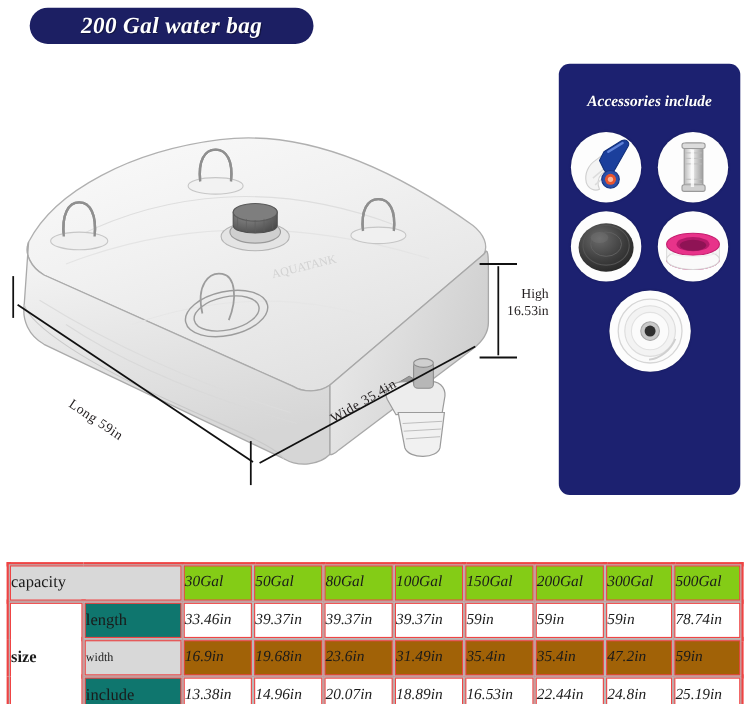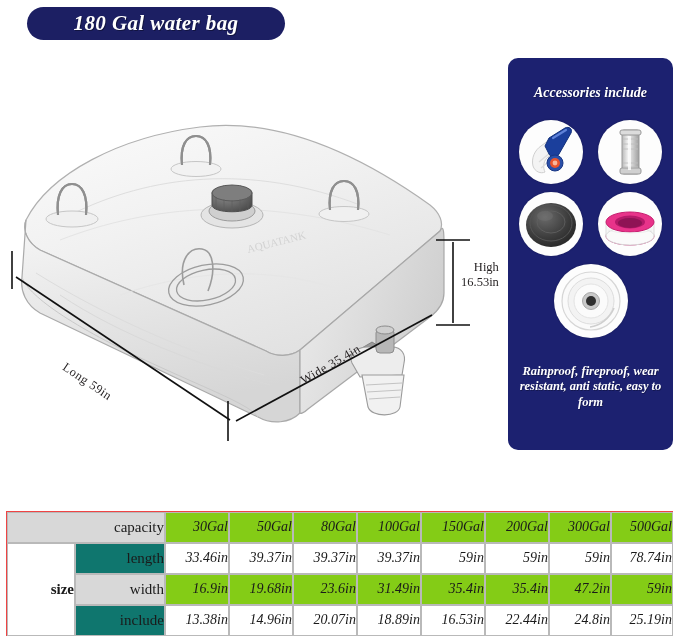--- a/index.html
+++ b/index.html
@@ -148,63 +148,63 @@
     top: 511px;
     width: 666px;
   }
   table#spec-table {
     border-collapse: collapse;
     width: 666px;
     table-layout: fixed;
     font-family: "Liberation Serif", serif;
   }
   table#spec-table td {
-    border: 1px solid #ef4444;
+    border: 4px solid #ef4444;
     outline: 1px solid #b9b9b9;
     outline-offset: -1px;
-    text-align: right;
+    text-align: left;
     font-size: 14px;
     font-style: italic;
     color: #1a1a1a;
     height: 30px;
     padding: 0;
     background: #ffffff;
   }
   table#spec-table td.hdr {
     background: #84cc16;
     font-style: italic;
   }
   table#spec-table td.rowlabel {
     font-style: normal;
     font-size: 15px;
     background: #0f766e;
   }
   table#spec-table td.rowlabel-shaded {
     font-style: normal;
-    font-size: 15px;
+    font-size: 11px;
     background: #d8d8d8;
   }
-  table#spec-table td.shaded { background: #84cc16; }
+  table#spec-table td.shaded { background: #a16207; }
   table#spec-table td.sizecell {
     font-style: normal;
     font-weight: bold;
     font-size: 15px;
     background: #ffffff;
   }
   table#spec-table td.capacity {
     font-style: normal;
     font-size: 15px;
     background: #d8d8d8;
   }
 </style>
 </head>
 <body>
 
 <div id="title-badge">
-  <span class="badge-text">180 Gal water bag</span>
+  <span class="badge-text">200 Gal water bag</span>
 </div>
 
 <div id="product-illustration">
   <svg width="500" height="440" viewBox="0 0 500 440" xmlns="http://www.w3.org/2000/svg" aria-hidden="true">
     <defs>
       <linearGradient id="bagTop" x1="0" y1="0" x2="0.6" y2="1">
         <stop offset="0%" stop-color="#fbfbfb"></stop>
         <stop offset="45%" stop-color="#f1f1f1"></stop>
         <stop offset="100%" stop-color="#e2e2e2"></stop>
       </linearGradient>
@@ -404,21 +404,20 @@
           <circle cx="37" cy="37" r="23" fill="#f3f3f3" stroke="#dcdcdc" stroke-width="1"></circle>
           <circle cx="37" cy="37" r="17" fill="#fbfbfb" stroke="#e2e2e2" stroke-width="1"></circle>
           <circle cx="37" cy="37" r="8.5" fill="#c9c9c9" stroke="#a8a8a8" stroke-width="1"></circle>
           <circle cx="37" cy="37" r="5" fill="#2f2f2f"></circle>
           <path d="M 60 44 C 56 54, 46 62, 36 63" fill="none" stroke="#cfcfcf" stroke-width="1.6"></path>
         </svg>
       </div>
     </div>
   </div>
 
-  <div id="accessories-features">Rainproof, fireproof, wear resistant, anti static, easy to form</div>
 </div>
 
 <div id="spec-table-wrap">
   <table id="spec-table">
     <colgroup>
       <col style="width:68px">
         <col style="width:90px">
       <col style="width:64px">
         <col style="width:64px">
         <col style="width:64px">

